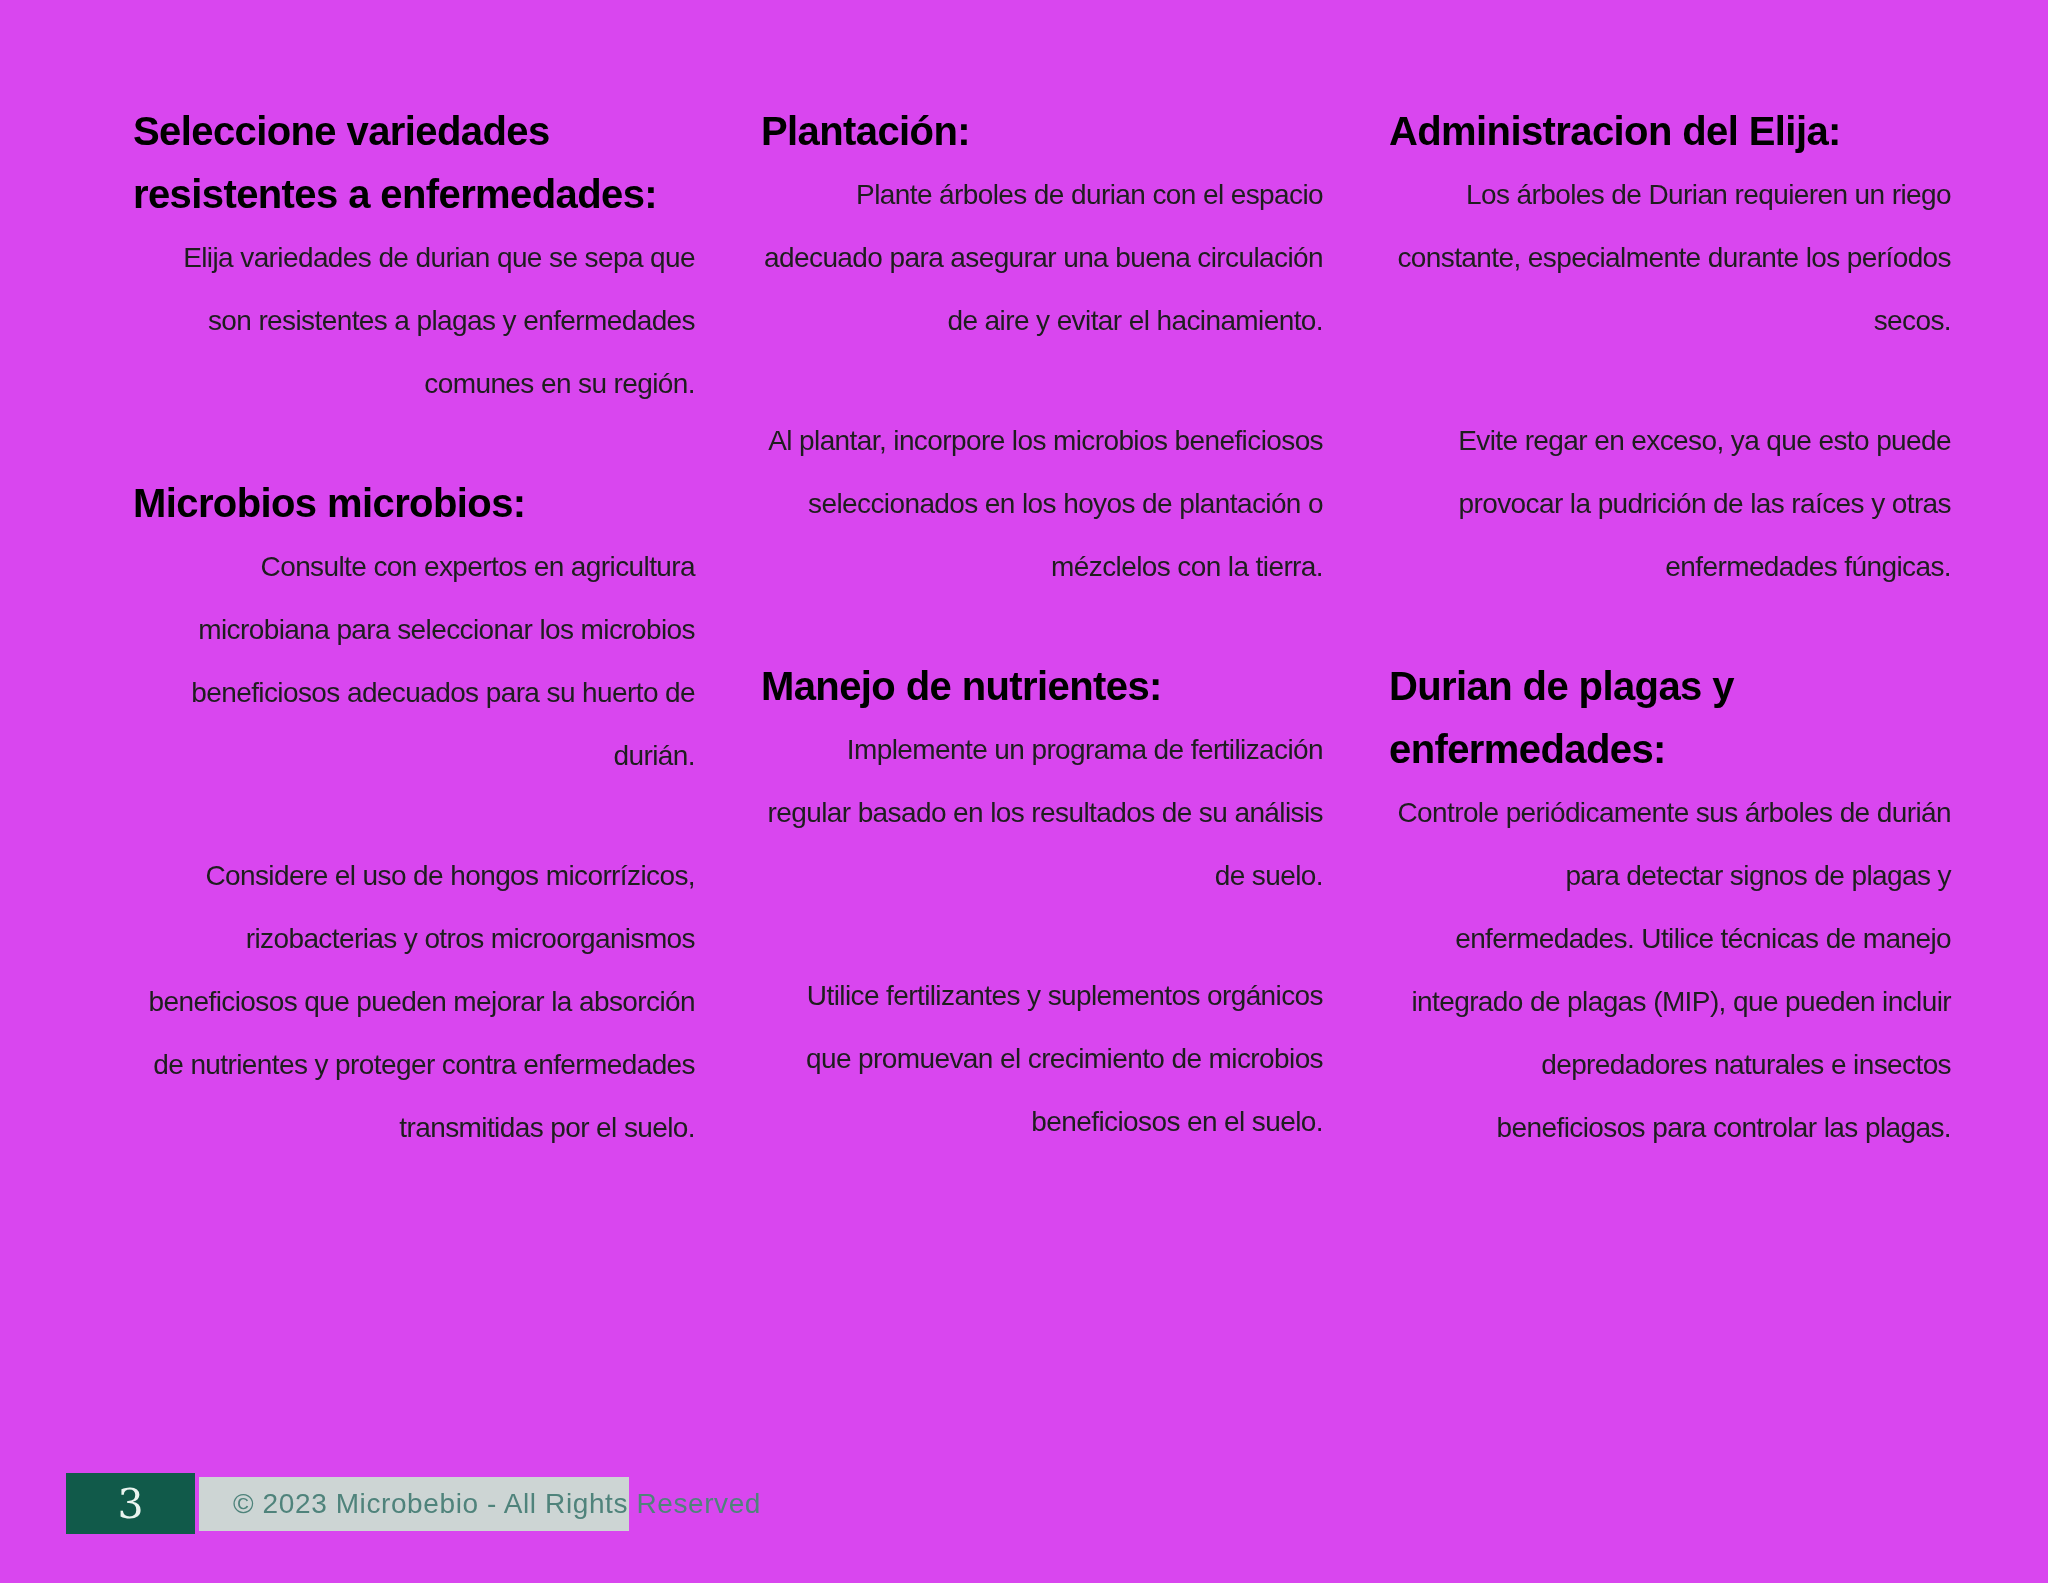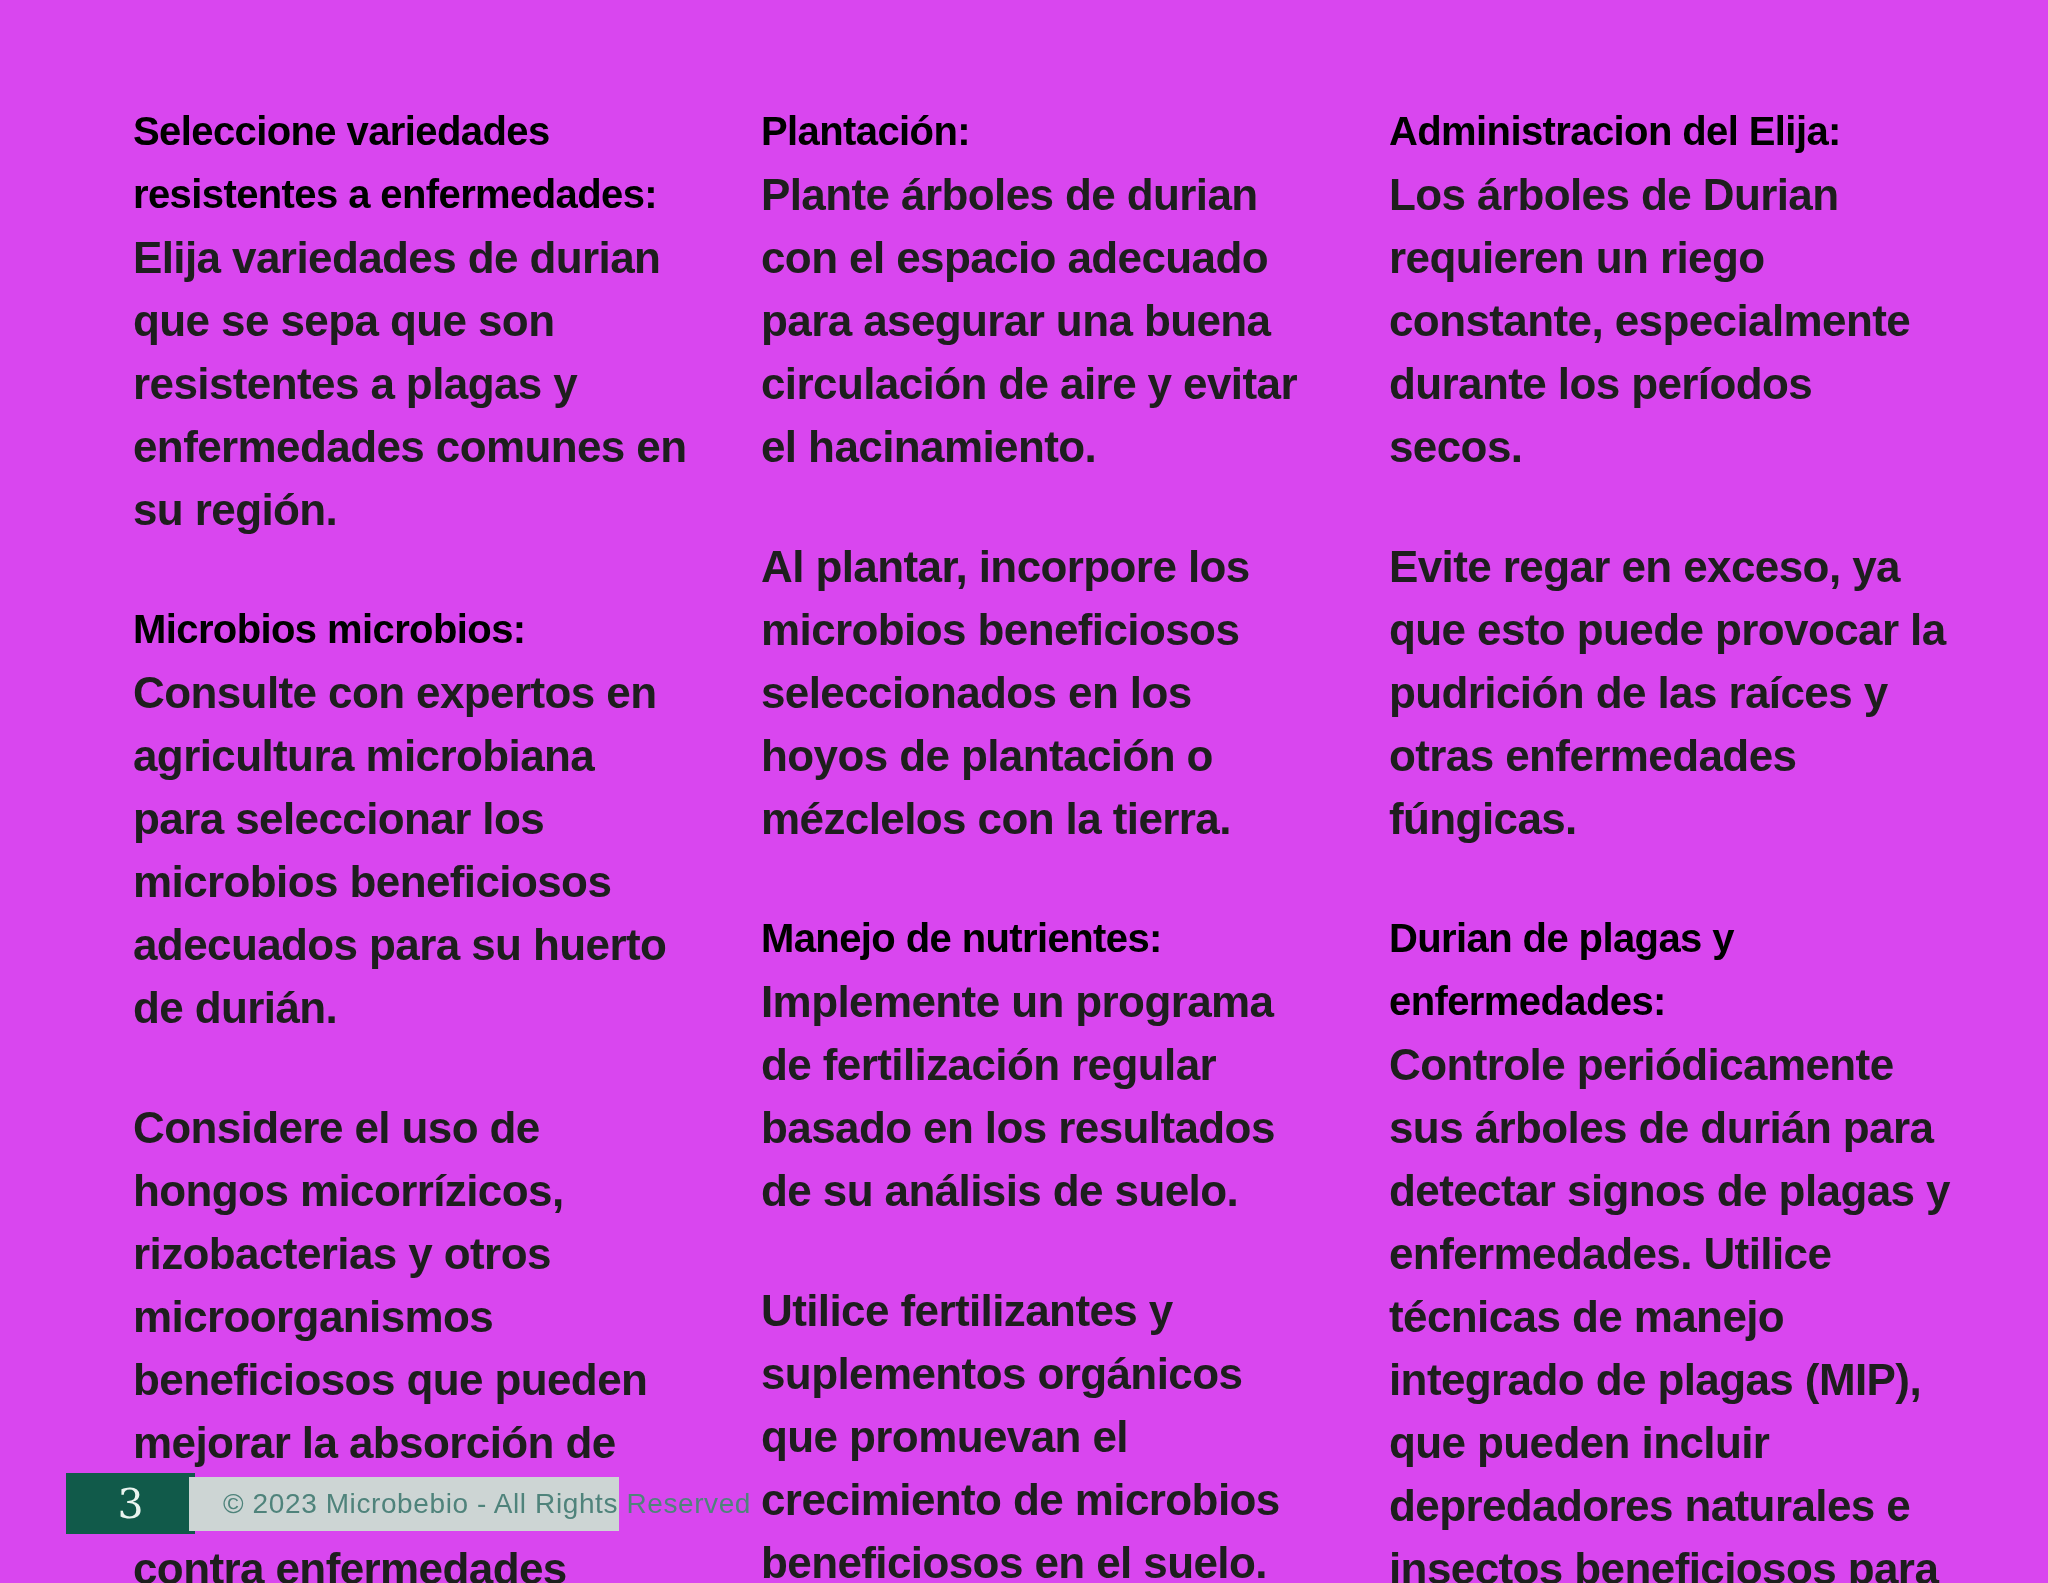--- a/index.html
+++ b/index.html
@@ -31,43 +31,44 @@
   .hd {
     margin: 0;
     font-size: 40px;
     line-height: 63px;
     font-weight: 700;
     color: #000000;
     letter-spacing: -0.6px;
   }
   .bd {
     margin: 0;
-    font-size: 44px;
+    font-size: 28px;
     line-height: 63px;
-    font-weight: 700;
+    font-weight: 400;
     color: #1e1e1e;
     letter-spacing: -0.6px;
+    text-align: right;
   }
   .pagenum {
     position: absolute;
     left: 66px;
     top: 1473px;
     width: 129px;
     height: 61px;
     background: #115a4a;
     color: #eaf4ef;
     font-family: "DejaVu Serif", serif;
     font-size: 41px;
     display: flex;
     align-items: center;
     justify-content: center;
   }
   .copyright {
     position: absolute;
-    left: 189px;
+    left: 199px;
     top: 1477px;
     width: 430px;
     height: 54px;
     background: #cdd5d4;
     color: #4f837b;
     font-size: 28px;
     letter-spacing: 0.6px;
     display: flex;
     align-items: center;
     box-sizing: border-box;

